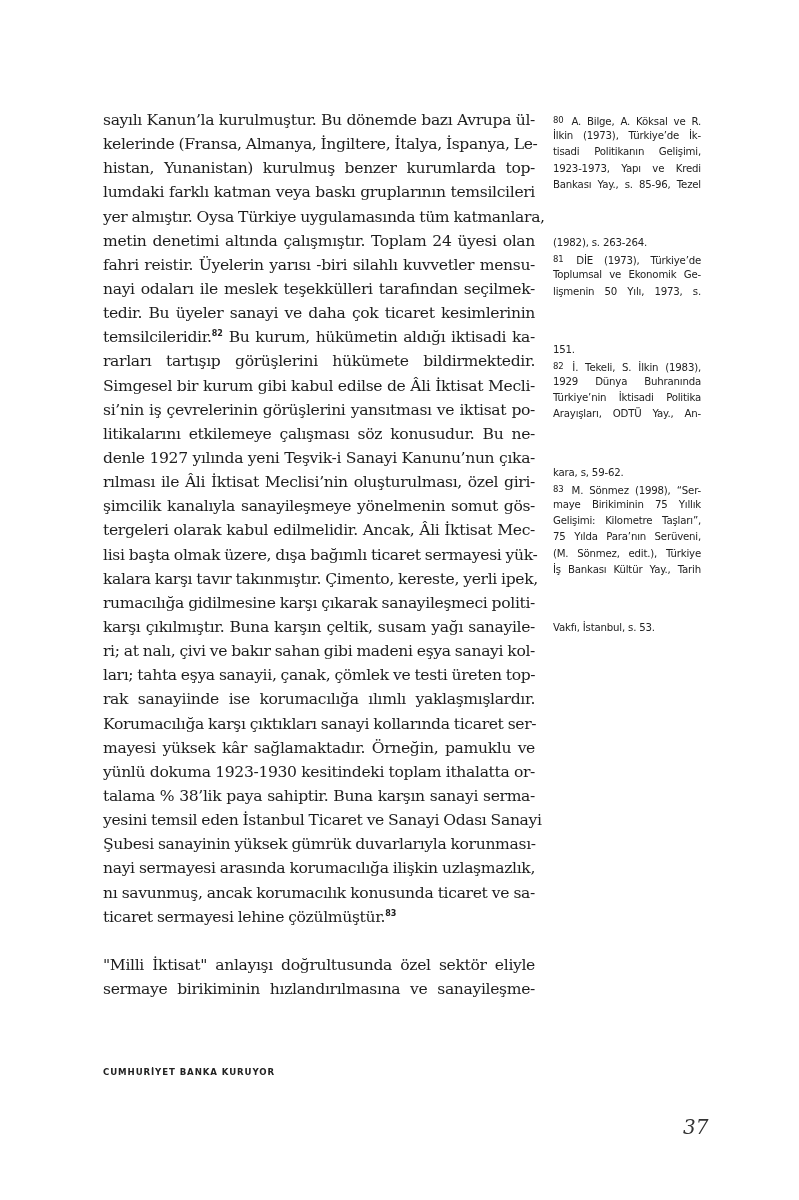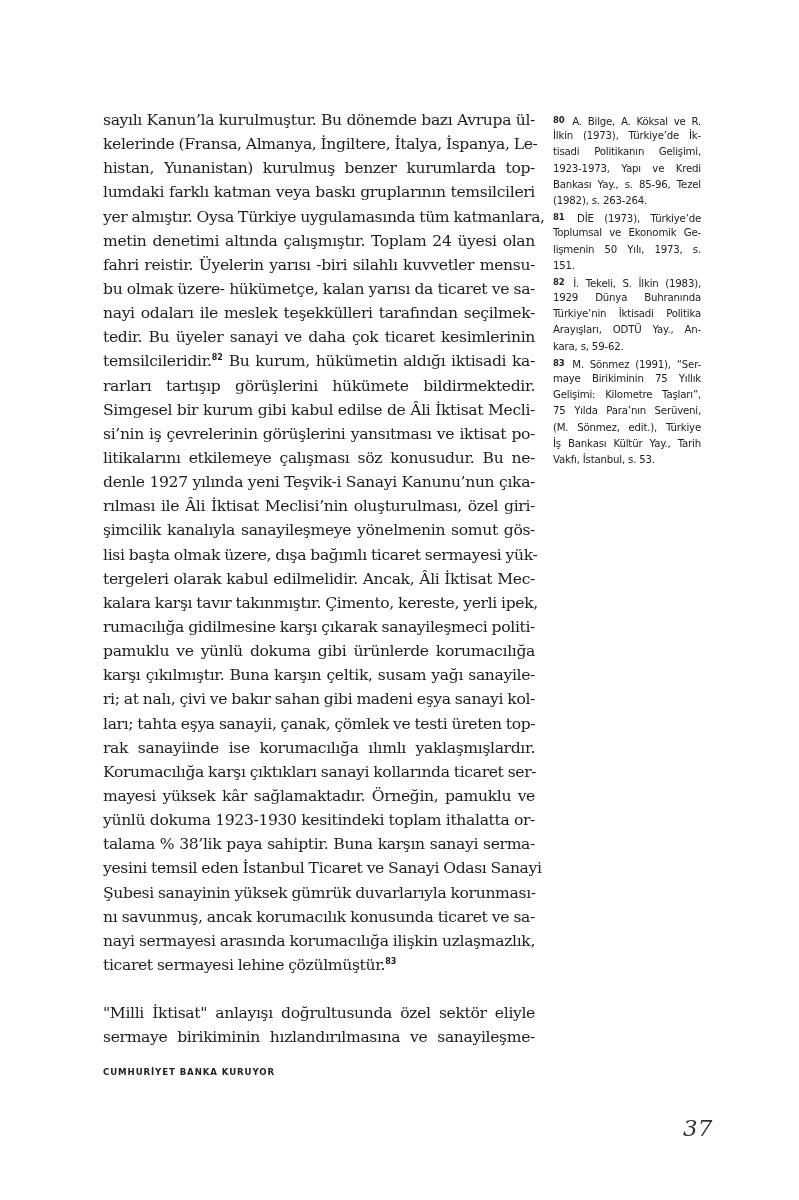--- a/index.html
+++ b/index.html
@@ -16,74 +16,72 @@
   sup.fn-ref {
     font-family: "DejaVu Sans", "Liberation Sans", sans-serif;
     font-weight: bold; font-size: 8px; vertical-align: 6px; line-height: 0; letter-spacing: 0;
   }
   .footnotes {
     position: absolute; left: 553px; top: 112px; width: 148px;
     font-family: "DejaVu Sans", "Liberation Sans", sans-serif;
     font-size: 10.2px; line-height: 16.2px; color: #222; letter-spacing: -0.2px;
   }
   .fl { display: block; white-space: nowrap; text-align: justify; text-align-last: justify; height: 16.2px; }
-  .fl.last { text-align-last: left; }
-  .fn-num { font-weight: bold; font-size: 8.5px; vertical-align: 2px; margin-right: 2px; }
+  .fl.last { text-align-last: left; margin-top: 42px; }
+  .fn-num { font-weight: normal; font-size: 8.5px; vertical-align: 2px; margin-right: 2px; }
   .it { }
   .footer-title {
     position: absolute; left: 103px; top: 1067px;
     font-family: "DejaVu Sans", "Liberation Sans", sans-serif;
     font-weight: bold; font-size: 8.6px; letter-spacing: 0.9px; color: #222;
   }
   .page-number {
     position: absolute; left: 683px; top: 1115px;
     font-family: "DejaVu Serif", "Liberation Serif", serif;
-    font-style: italic; font-size: 23px; color: #333;
+    font-style: italic; font-size: 20px; color: #333;
   }
 </style>
 </head>
 <body>
 
 <div class="main-text">
   <div>
     <span class="line">sayılı Kanun’la kurulmuştur. Bu dönemde bazı Avrupa ül-</span>
     <span class="line">kelerinde (Fransa, Almanya, İngiltere, İtalya, İspanya, Le-</span>
     <span class="line">histan, Yunanistan) kurulmuş benzer kurumlarda top-</span>
     <span class="line">lumdaki farklı katman veya baskı gruplarının temsilcileri</span>
     <span class="line">yer almıştır. Oysa Türkiye uygulamasında tüm katmanlara,</span>
     <span class="line">metin denetimi altında çalışmıştır. Toplam 24 üyesi olan</span>
     <span class="line">fahri reistir. Üyelerin yarısı -biri silahlı kuvvetler mensu-</span>
-    <span class="line">bu olmak üzere- hükümetçe, kalan yarısı da ticaret ve sa-</span>
     <span class="line">nayi odaları ile meslek teşekkülleri tarafından seçilmek-</span>
     <span class="line">tedir. Bu üyeler sanayi ve daha çok ticaret kesimlerinin</span>
     <span class="line"><span>temsilcileridir.</span><sup class="fn-ref">82</sup><span> Bu kurum, hükümetin aldığı iktisadi ka-</span></span>
     <span class="line">rarları tartışıp görüşlerini hükümete bildirmektedir.</span>
     <span class="line">Simgesel bir kurum gibi kabul edilse de Âli İktisat Mecli-</span>
     <span class="line">si’nin iş çevrelerinin görüşlerini yansıtması ve iktisat po-</span>
     <span class="line">litikalarını etkilemeye çalışması söz konusudur. Bu ne-</span>
     <span class="line">denle 1927 yılında yeni Teşvik-i Sanayi Kanunu’nun çıka-</span>
     <span class="line">rılması ile Âli İktisat Meclisi’nin oluşturulması, özel giri-</span>
     <span class="line">şimcilik kanalıyla sanayileşmeye yönelmenin somut gös-</span>
+    <span class="line">tergeleri olarak kabul edilmelidir. Ancak, Âli İktisat Mec-</span>
     <span class="line">lisi başta olmak üzere, dışa bağımlı ticaret sermayesi yük-</span>
-    <span class="line">tergeleri olarak kabul edilmelidir. Ancak, Âli İktisat Mec-</span>
     <span class="line">kalara karşı tavır takınmıştır. Çimento, kereste, yerli ipek,</span>
     <span class="line">rumacılığa gidilmesine karşı çıkarak sanayileşmeci politi-</span>
-    <span class="line">pamuklu ve yünlü dokuma gibi ürünlerde korumacılığa</span>
     <span class="line">karşı çıkılmıştır. Buna karşın çeltik, susam yağı sanayile-</span>
     <span class="line">ri; at nalı, çivi ve bakır sahan gibi madeni eşya sanayi kol-</span>
     <span class="line">ları; tahta eşya sanayii, çanak, çömlek ve testi üreten top-</span>
     <span class="line">rak sanayiinde ise korumacılığa ılımlı yaklaşmışlardır.</span>
     <span class="line">Korumacılığa karşı çıktıkları sanayi kollarında ticaret ser-</span>
     <span class="line">mayesi yüksek kâr sağlamaktadır. Örneğin, pamuklu ve</span>
     <span class="line">yünlü dokuma 1923-1930 kesitindeki toplam ithalatta or-</span>
     <span class="line">talama % 38’lik paya sahiptir. Buna karşın sanayi serma-</span>
     <span class="line">yesini temsil eden İstanbul Ticaret ve Sanayi Odası Sanayi</span>
     <span class="line">Şubesi sanayinin yüksek gümrük duvarlarıyla korunması-</span>
+    <span class="line">nayi sermayesi arasında korumacılığa ilişkin uzlaşmazlık,</span>
     <span class="line">nı savunmuş, ancak korumacılık konusunda ticaret ve sa-</span>
-    <span class="line">nayi sermayesi arasında korumacılığa ilişkin uzlaşmazlık,</span>
     <span class="line last"><span>ticaret sermayesi lehine çözülmüştür.</span><sup class="fn-ref">83</sup></span>
   </div>
   <div class="para2">
     <span class="line">"Milli İktisat" anlayışı doğrultusunda özel sektör eliyle</span>
     <span class="line">sermaye birikiminin hızlandırılmasına ve sanayileşme-</span>
   </div>
 </div>
 
 <div class="footnotes">
   <div>
@@ -101,21 +99,21 @@
     <span class="fl last">151.</span>
   </div>
   <div>
     <span class="fl"><span class="fn-num">82</span> <span>İ. Tekeli, S. İlkin (1983),</span></span>
     <span class="fl it">1929 Dünya Buhranında</span>
     <span class="fl it">Türkiye’nin İktisadi Politika</span>
     <span class="fl"><span class="it">Arayışları</span><span>, ODTÜ Yay., An-</span></span>
     <span class="fl last">kara, s, 59-62.</span>
   </div>
   <div>
-    <span class="fl"><span class="fn-num">83</span> <span>M. Sönmez (1991), “Ser-</span></span>
+    <span class="fl"><span class="fn-num">83</span> <span>M. Sönmez (1998), “Ser-</span></span>
     <span class="fl">maye Birikiminin 75 Yıllık</span>
     <span class="fl">Gelişimi: Kilometre Taşları”,</span>
     <span class="fl it">75 Yılda Para’nın Serüveni,</span>
     <span class="fl">(M. Sönmez, edit.), Türkiye</span>
     <span class="fl">İş Bankası Kültür Yay., Tarih</span>
     <span class="fl last">Vakfı, İstanbul, s. 53.</span>
   </div>
 </div>
 
 <div class="footer-title">CUMHURİYET BANKA KURUYOR</div>

